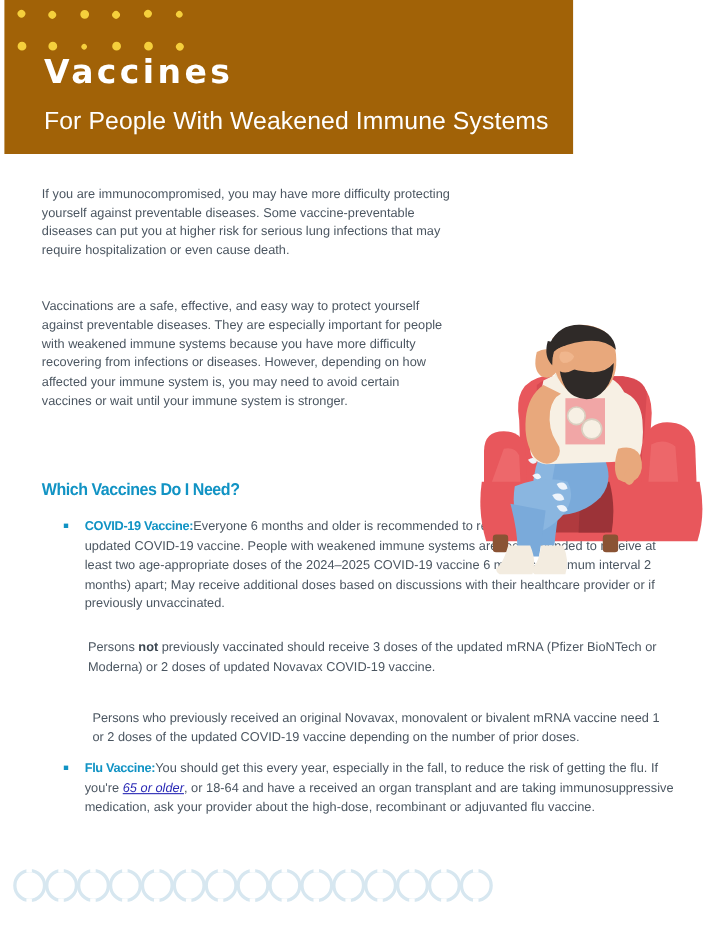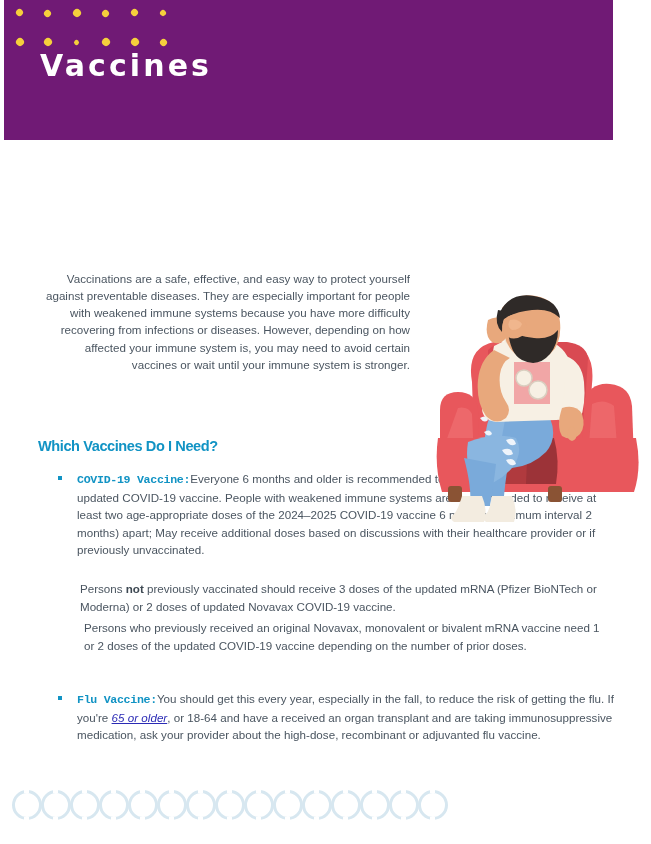--- a/index.html
+++ b/index.html
@@ -11,23 +11,23 @@
     font-family: "Liberation Sans", sans-serif;
     overflow: hidden;
     position: relative;
   }
 
   
   .header {
     position: absolute;
     left: 4px;
     top: 0;
-    width: 609px;
+    width: 517px;
     height: 140px;
-    background: #701a75;
+    background: #a16207;
     overflow: hidden;
   }
   .dot-grid {
     position: absolute;
     left: 12px;
     top: 9px;
     width: 170px;
     height: 45px;
   }
   .dot {
@@ -72,21 +72,21 @@
   .para {
     position: absolute;
     left: 38px;
     width: 372px;
     font-size: 11.6px;
     line-height: 17.3px;
     color: #4a5560;
     letter-spacing: 0.02px;
   }
   #para1 { top: 16px; }
-  #para2 { top: 118px; text-align: right; }
+  #para2 { top: 118px; }
   #para3 { top: 272px; width: 400px; }
 
   .section-heading {
     position: absolute;
     left: 38px;
     top: 297px;
     font-size: 15.5px;
     font-weight: bold;
     color: #1193c4;
     font-family: "Liberation Sans", sans-serif;
@@ -115,31 +115,30 @@
     margin-left: 19px;
     font-size: 11.6px;
     line-height: 17.5px;
     color: #4a5560;
     letter-spacing: 0.02px;
   }
   .lead {
     font-weight: bold;
     color: #1193c4;
     letter-spacing: -0.3px;
-    font-family: Liberation Mono, monospace;
   }
   .sub-para {
     margin-left: 19px;
     font-size: 11.6px;
     line-height: 17.5px;
     color: #4a5560;
     width: 520px;
   }
   #subp1 { position: absolute; top: 110px; left: 3px; }
-  #subp2 { position: absolute; top: 149px; left: 3px; margin-left: 23px; }
+  #subp2 { position: absolute; top: 174px; left: 3px; margin-left: 23px; }
   b.strong { font-weight: bold; color: #3d4852; margin-top: 24px; }
   a.link {
     color: #2a2ab5;
     text-decoration: underline;
     font-style: italic;
   }
 
   
   .illo {
     position: absolute;
@@ -195,24 +194,26 @@
     <span class="dot" style="left:144px;top:1px; width:6px; height:6px;"></span>
 
     <span class="dot" style="left:0px;  top:29px; width:8px; height:8px;"></span>
     <span class="dot" style="left:28px; top:29px; width:8px; height:8px;"></span>
     <span class="dot" style="left:58px; top:31px; width:5px; height:5px;"></span>
     <span class="dot" style="left:86px; top:29px; width:8px; height:8px;"></span>
     <span class="dot" style="left:115px;top:29px; width:8px; height:8px;"></span>
     <span class="dot" style="left:144px;top:30px; width:7px; height:7px;"></span>
   </div>
   <div class="header-title">Vaccines</div>
+  <div class="header-subtitle">For People With Weakened Immune Systems</div>
 </div>
 
 <div class="content">
 
+  <p class="para" id="para1">If you are immunocompromised, you may have more difficulty protecting yourself against preventable diseases. Some vaccine-preventable diseases can put you at higher risk for serious lung infections that may require hospitalization or even cause death.</p>
   <p class="para" id="para2">Vaccinations are a safe, effective, and easy way to protect yourself against preventable diseases. They are especially important for people with weakened immune systems because you have more difficulty recovering from infections or diseases. However, depending on how affected your immune system is, you may need to avoid certain vaccines or wait until your immune system is stronger.</p>
 
   <div class="section-heading">Which Vaccines Do I Need?</div>
 
   <div class="bullet-block" id="bullet1">
     <span class="bullet-marker"></span>
     <div class="bullet-body">
       <span class="lead">COVID-19 Vaccine:</span><span>Everyone 6 months and older is recommended to receive at least 1 dose of the updated  COVID-19 vaccine. People with weakened immune systems are recommended to receive at least two age-appropriate doses of the 2024–2025 COVID-19 vaccine 6 months (minimum interval 2 months) apart; May receive additional doses based on discussions with their healthcare provider or if previously unvaccinated.</span>
     </div>
     <div class="sub-para" id="subp1">

